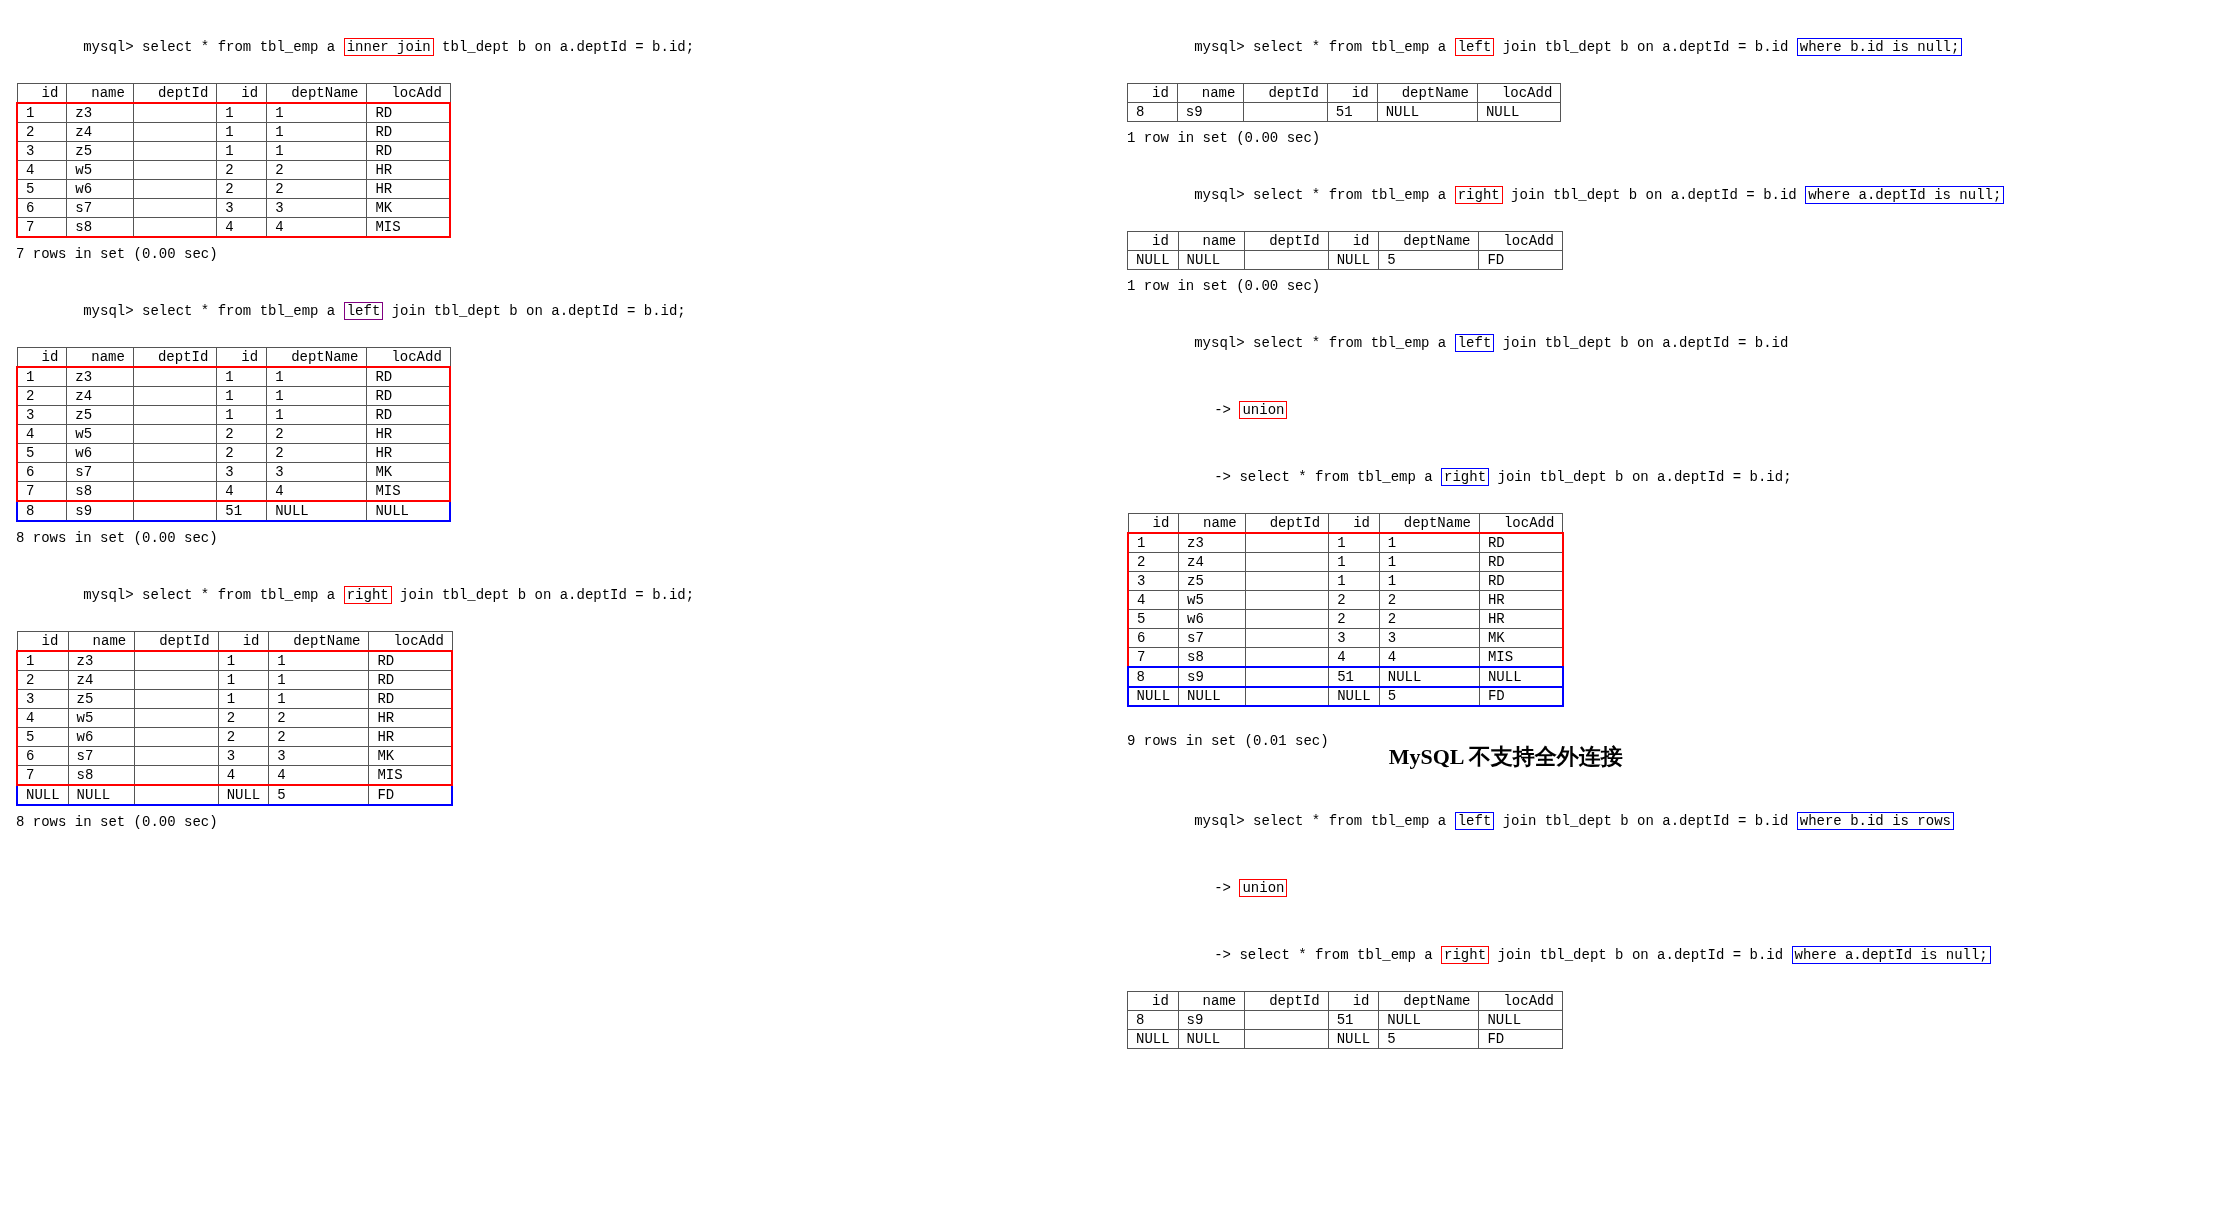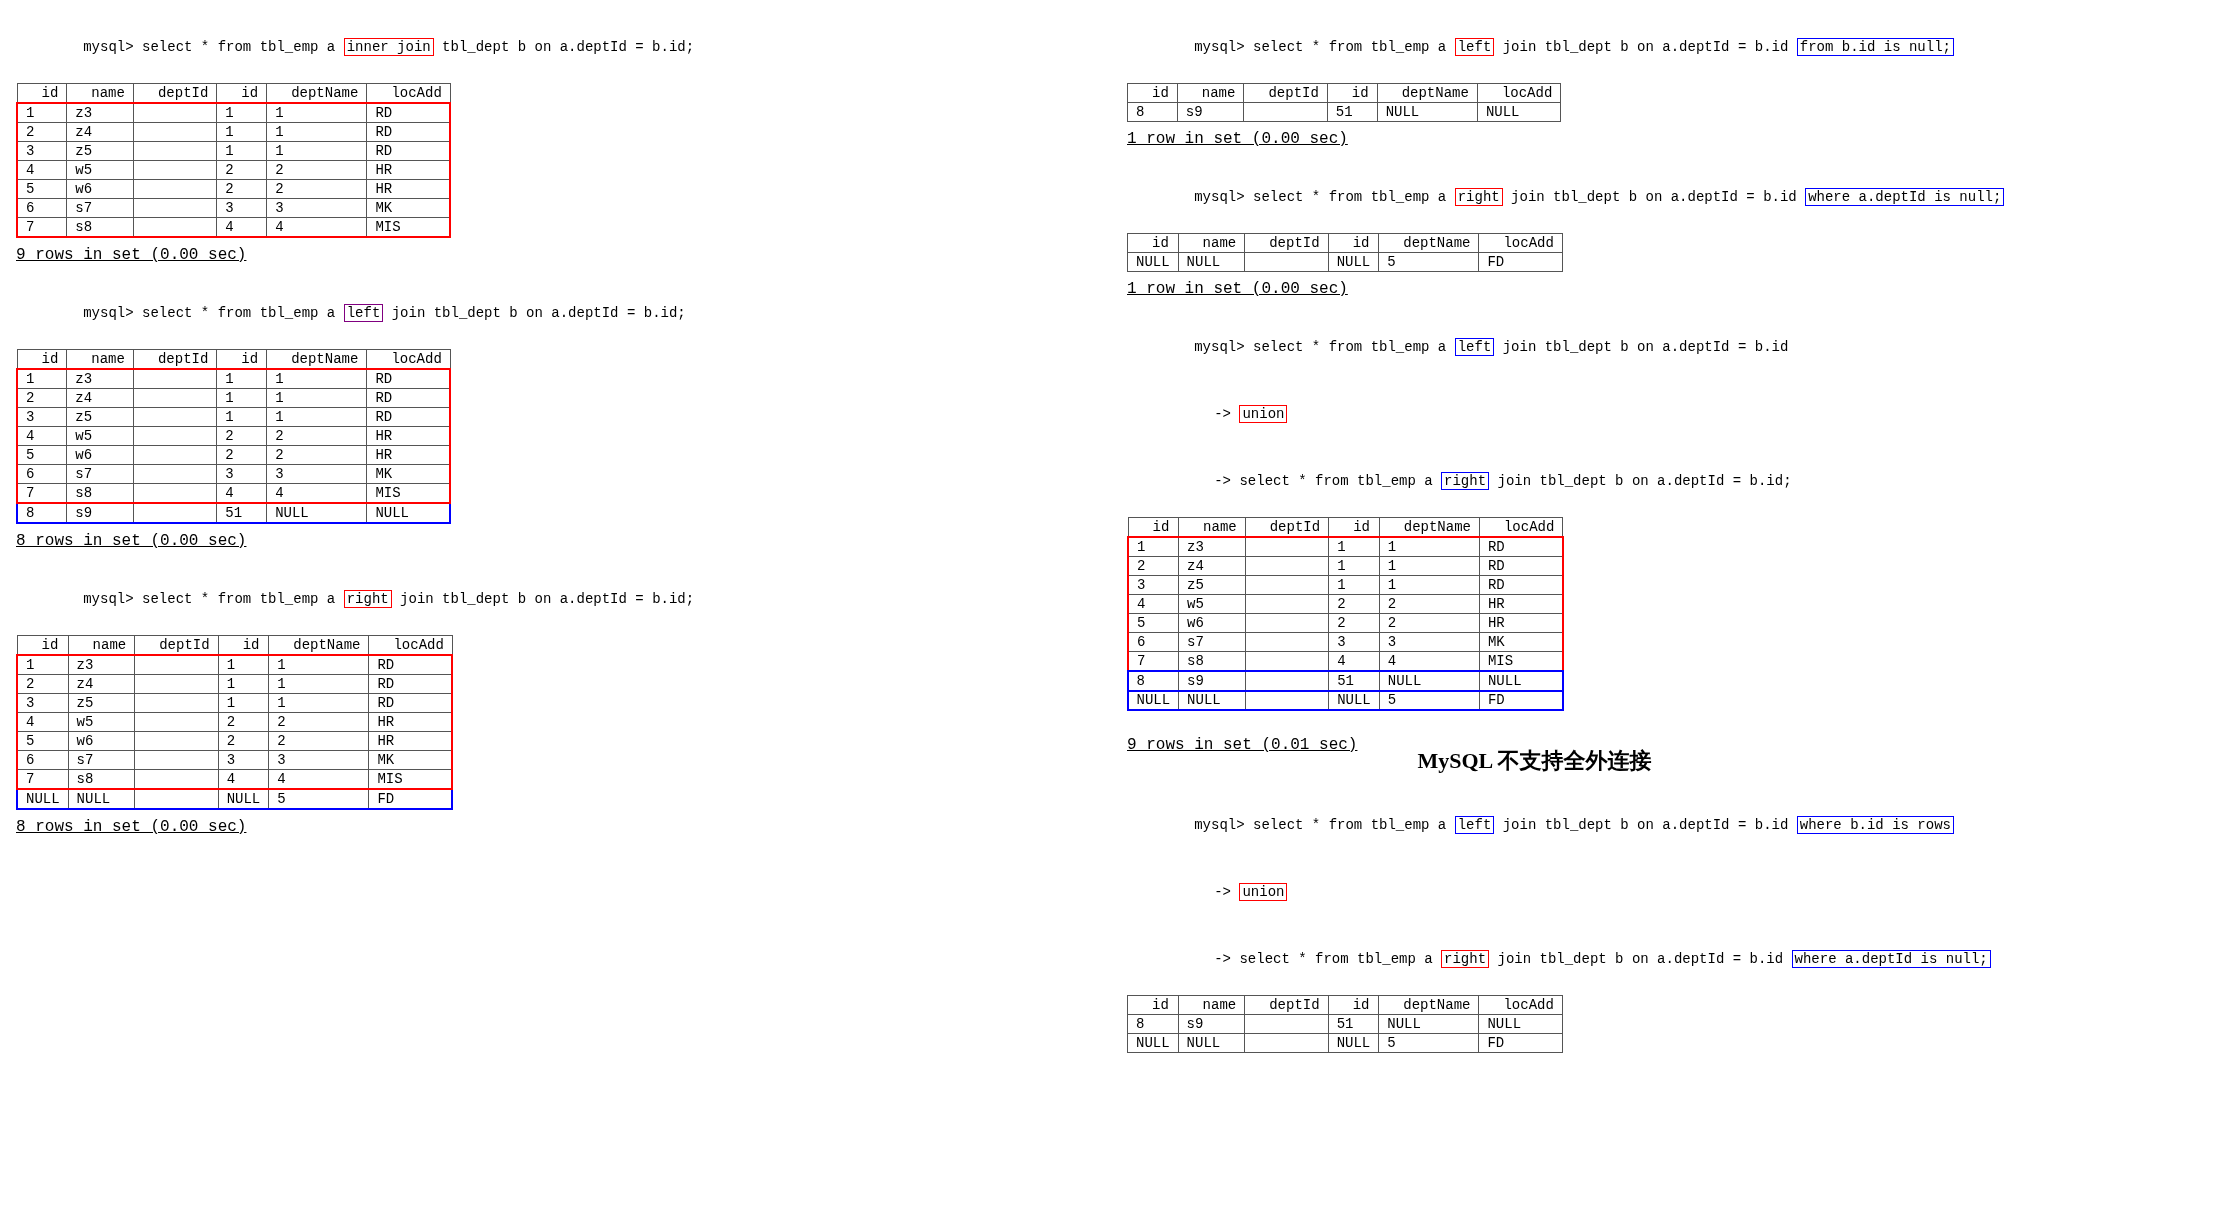--- a/index.html
+++ b/index.html
@@ -73,24 +73,23 @@
     .multi-row-red-top td:last-child { border-right: 2px solid red !important; }
     .multi-row-red-mid td:first-child { border-left: 2px solid red !important; }
     .multi-row-red-mid td:last-child { border-right: 2px solid red !important; }
     .multi-row-red-bot td {
       border-bottom: 2px solid red !important;
     }
     .multi-row-red-bot td:first-child { border-left: 2px solid red !important; }
     .multi-row-red-bot td:last-child { border-right: 2px solid red !important; }
     .rowcount {
       font-family: 'Courier New', Courier, monospace;
-      font-size: 16px;
+      font-size: 14px;
       margin-top: 8px;
       margin-bottom: 8px;
-      text-decoration: underline;
     }
     .note-text {
       font-family: 'SimSun', 'STSong', serif;
       font-size: 22px;
       font-weight: bold;
       color: #000;
       margin-top: 32px;
       text-align: center;
     }
     .indent {
@@ -171,21 +170,21 @@
           <tr class="multi-row-red-bot">
             <td>7</td>
               <td>s8</td>
               <td></td>
               <td>4</td>
               <td>4</td>
               <td>MIS</td>
           </tr>
         </tbody>
       </table>
-      <div class="rowcount">9 rows in set (0.00 sec)</div>
+      <div class="rowcount">7 rows in set (0.00 sec)</div>
     </div>
 
     <div class="block">
       <div class="cmd-line">
         <span>mysql&gt; select * from tbl_emp a </span><span class="badge-purple">left</span><span> join tbl_dept b on a.deptId = b.id;</span>
       </div>
       <table class="sql-table">
         <thead>
           <tr>
             <td>id</td>
@@ -350,21 +349,21 @@
       </table>
       <div class="rowcount">8 rows in set (0.00 sec)</div>
     </div>
 
   </div>
 
   <div class="col">
 
     <div class="block">
       <div class="cmd-line">
-        <span>mysql&gt; select * from tbl_emp a </span><span class="badge-red">left</span><span> join tbl_dept b on a.deptId = b.id </span><span class="badge-blue">from b.id is null;</span>
+        <span>mysql&gt; select * from tbl_emp a </span><span class="badge-red">left</span><span> join tbl_dept b on a.deptId = b.id </span><span class="badge-blue">where b.id is null;</span>
       </div>
       <table class="sql-table">
         <thead>
           <tr>
             <td>id</td>
             <td>name</td>
             <td>deptId</td>
             <td>id</td>
             <td>deptName</td>
             <td>locAdd</td>

